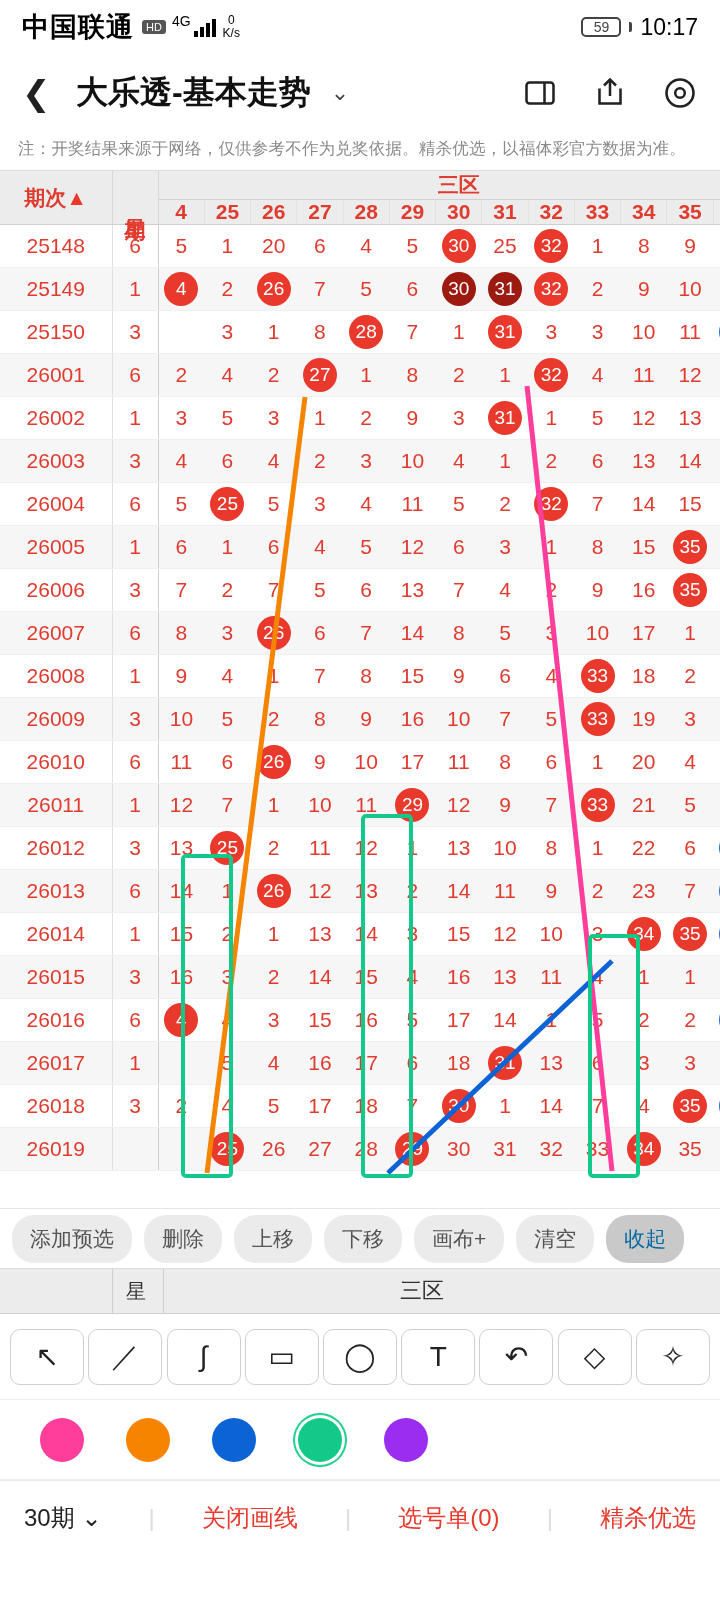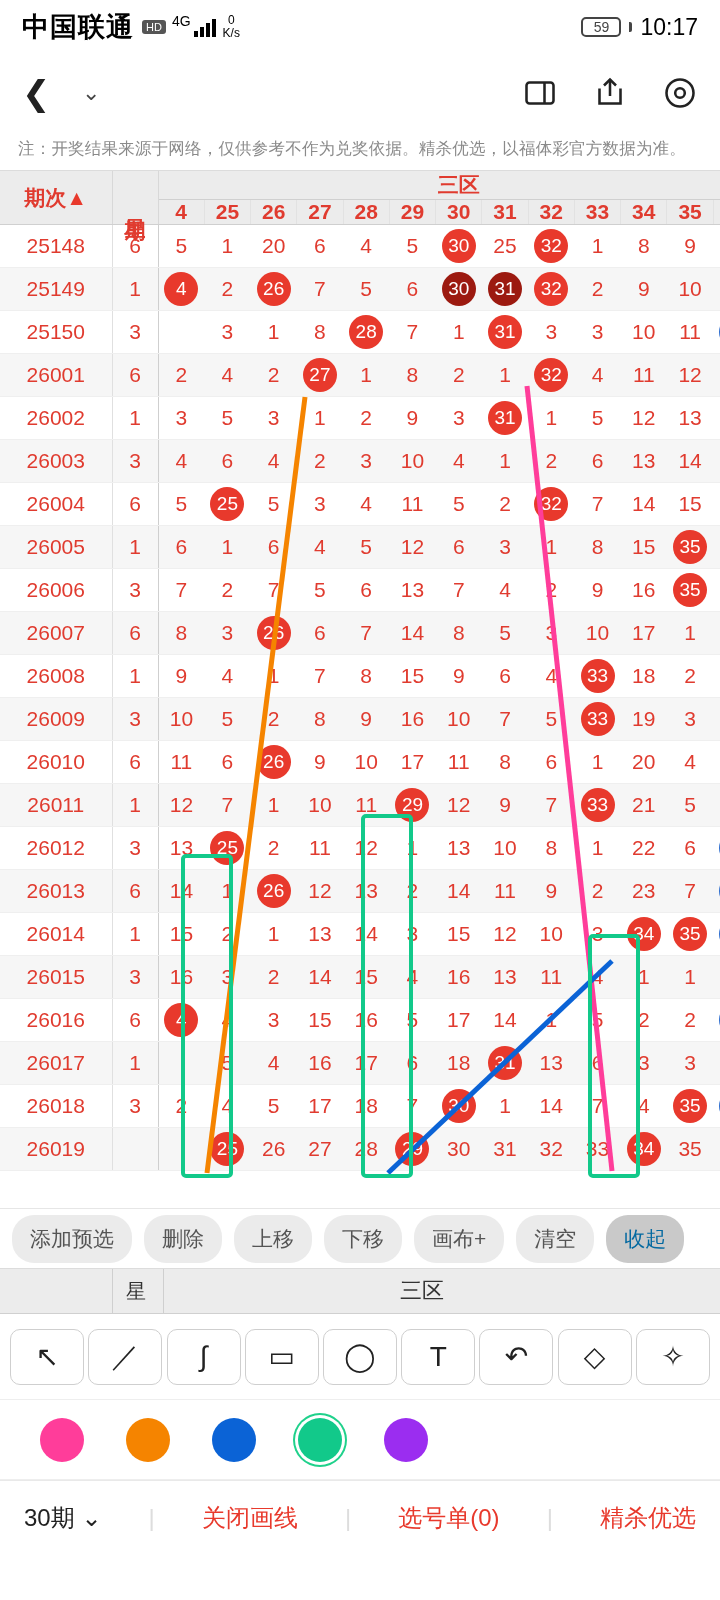--- a/index.html
+++ b/index.html
@@ -139,20 +139,21 @@
   </span>
   <span class="statusright">
     <span class="battery">59</span>
     <span class="battery-cap"></span>
     <span class="clock">10:17</span>
   </span>
 </div>
 
 <div class="titlebar">
   <span class="back-chevron">❮</span>
+  <span class="page-title">大乐透-基本走势</span>
   <span class="title-caret">⌄</span>
   <span class="title-icons">
     <span class="ticon">
       <svg width="36" height="36" viewBox="0 0 24 24" fill="none" stroke="#222" stroke-width="1.7">
         <rect x="3" y="5" width="18" height="14" rx="2"></rect>
           <line x1="15" y1="5" x2="15" y2="19"></line>
       </svg>
     </span>
     <span class="ticon">
       <svg width="36" height="36" viewBox="0 0 24 24" fill="none" stroke="#222" stroke-width="1.7">

